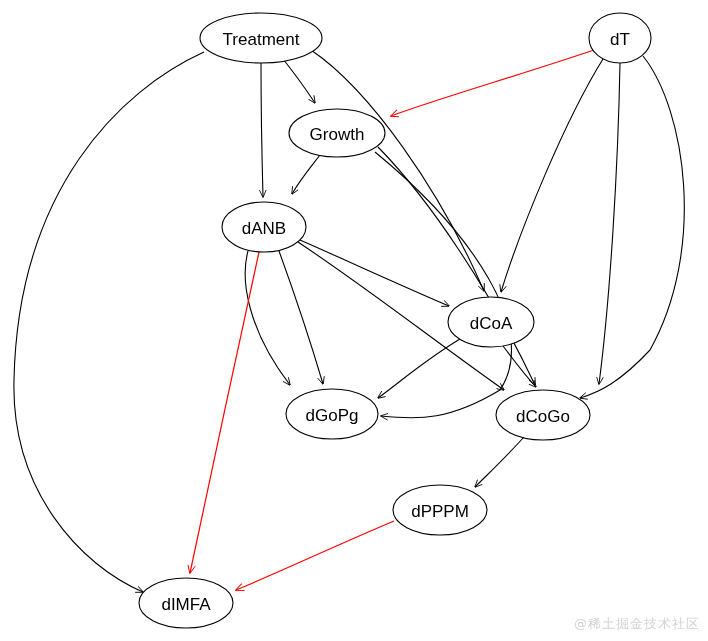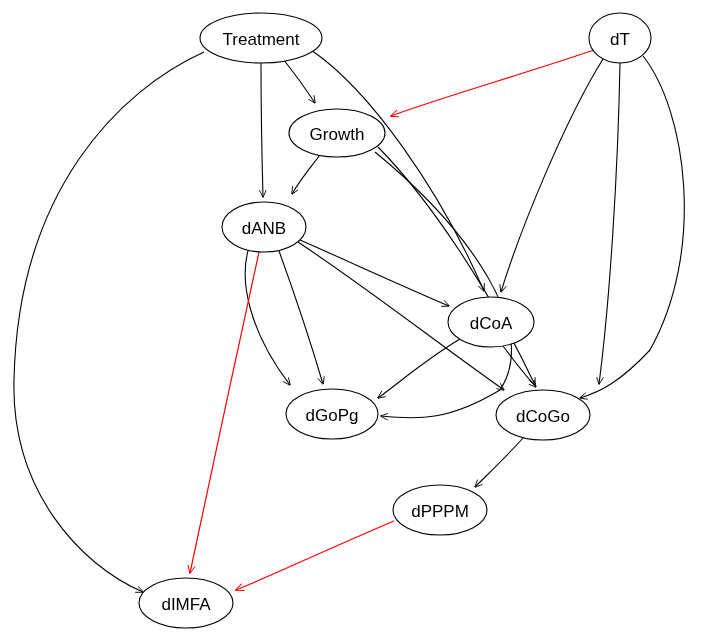--- a/index.html
+++ b/index.html
@@ -92,13 +92,14 @@
         <ellipse class="node-ellipse" cx="440" cy="510" rx="47" ry="25"></ellipse>
         <text class="node-label" x="440" y="511">dPPPM</text>
       </g>
       <g>
         <ellipse class="node-ellipse" cx="186" cy="603" rx="47" ry="25"></ellipse>
         <text class="node-label" x="186" y="604">dIMFA</text>
       </g>
     </g>
   </svg>
 
+  <div class="watermark">@稀土掘金技术社区</div>
 </div>
 
 </body></html>

